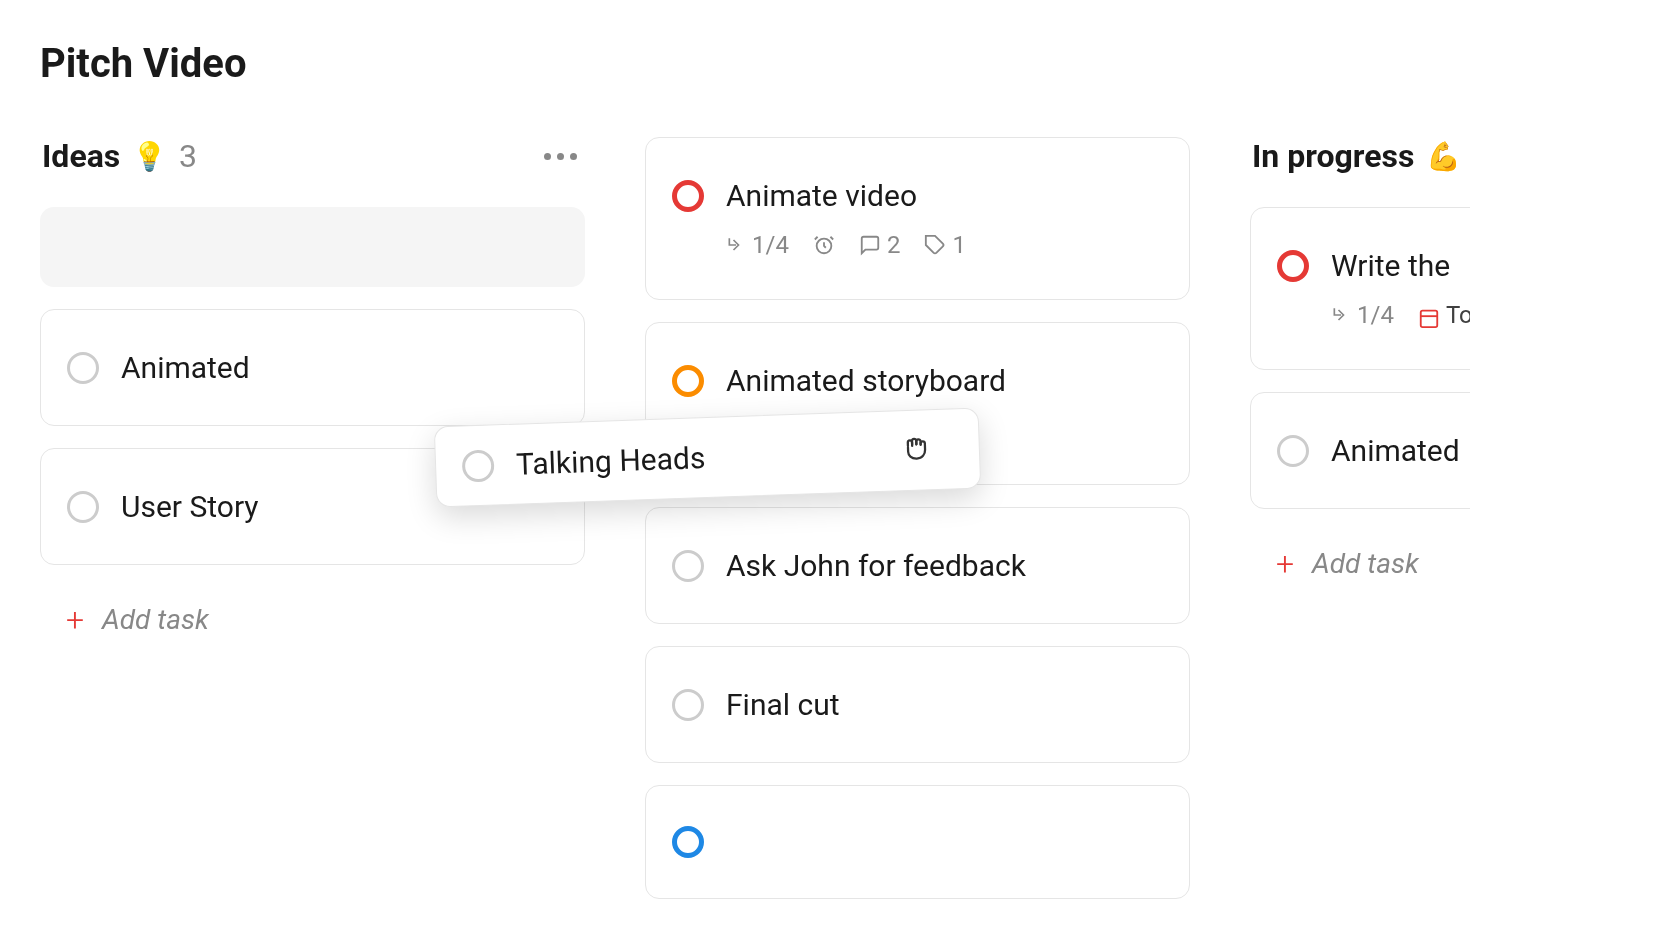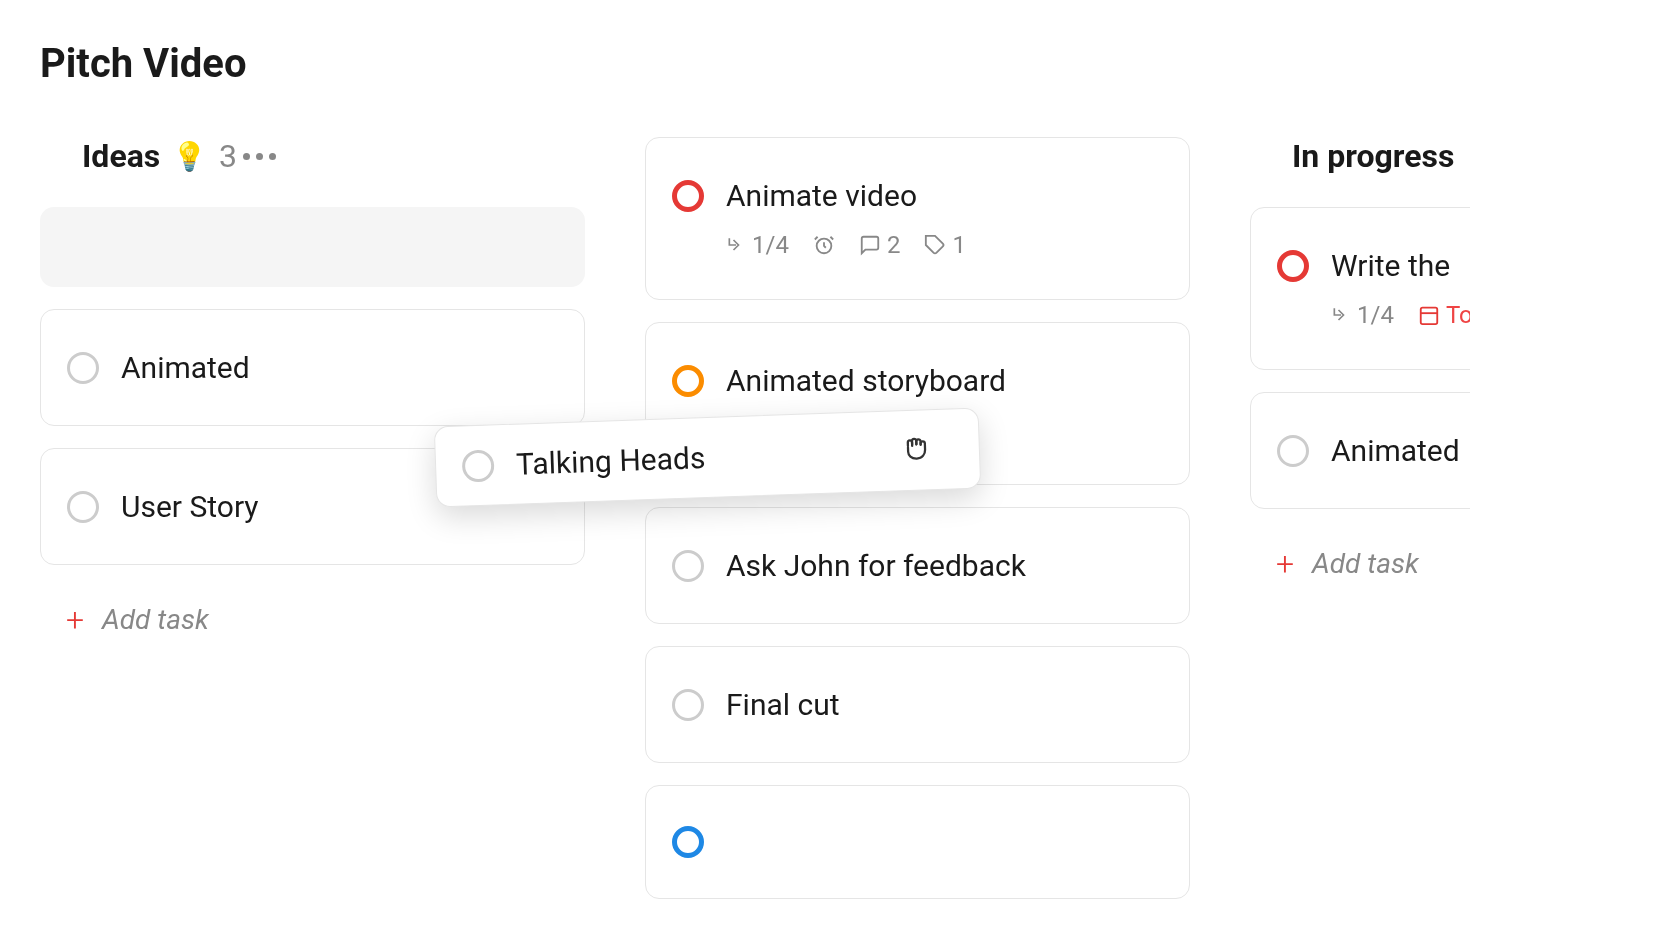--- a/index.html
+++ b/index.html
@@ -25,23 +25,23 @@
       align-items: flex-start;
       position: relative;
     }
     .column {
       width: 545px;
       flex-shrink: 0;
     }
     .column-header {
       display: flex;
       align-items: center;
+      justify-content: space-between;
       margin-bottom: 32px;
       padding: 0 2px;
-      margin-left: 40px;
     }
     .column-header-left {
       display: flex;
       align-items: center;
       gap: 12px;
     }
     .column-title {
       font-size: 32px;
       font-weight: 700;
       color: #1a1a1a;
@@ -329,21 +329,21 @@
       <div class="card-meta">
         <div class="meta-item">
           <span class="meta-icon">
             <svg width="20" height="20" viewBox="0 0 24 24" fill="none" stroke="#888" stroke-width="2">
                 <path d="M9 6l6 6-6 6"></path>
                 <path d="M4 4v8h8"></path>
               </svg>
           </span>
           <span>1/4</span>
         </div>
-        <div class="meta-item" style="color:#ef4444;">
+        <div class="meta-item" style="color:#404040;align-items:flex-end;">
           <span class="meta-icon">
             <svg width="22" height="22" viewBox="0 0 24 24" fill="none" stroke="#e53935" stroke-width="2">
                 <rect x="3" y="4" width="18" height="18" rx="2"></rect>
                 <path d="M3 10h18"></path>
               </svg>
           </span>
           <span>To</span>
         </div>
       </div>
     </div>

